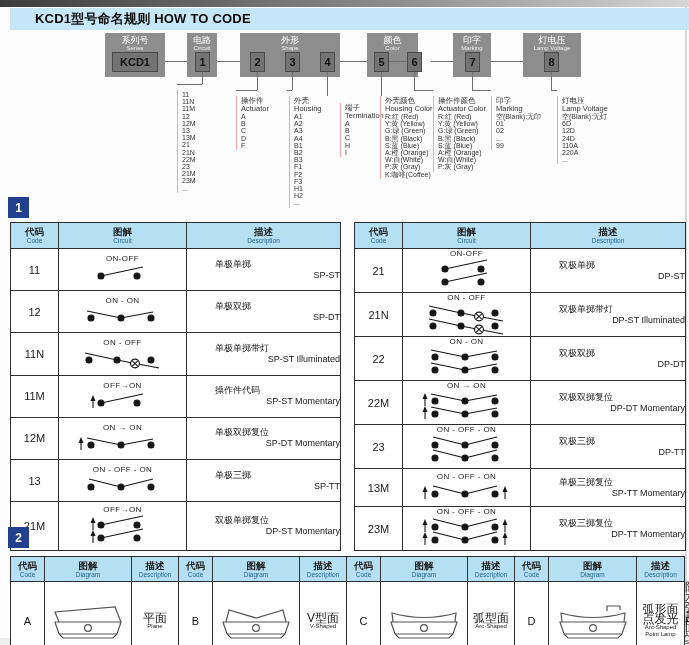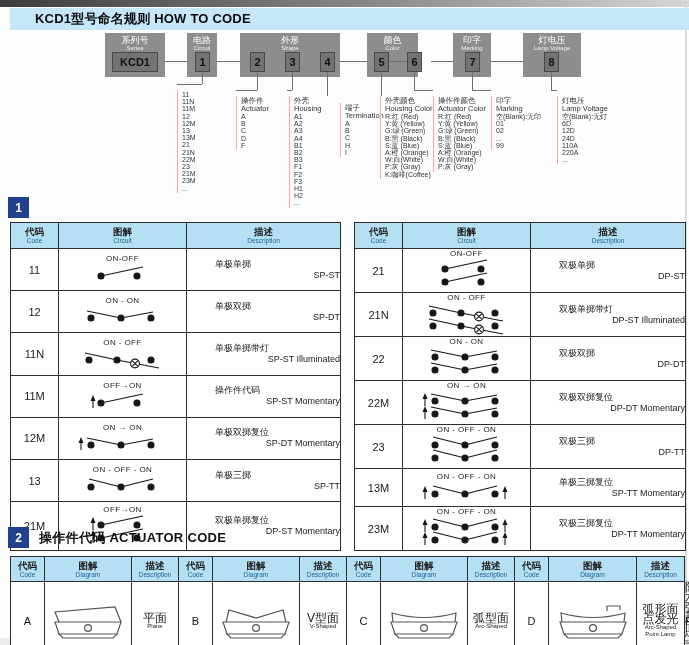--- a/index.html
+++ b/index.html
@@ -570,21 +570,20 @@
       <div class="d-cn">双极三掷复位</div>
       <div class="d-en">DP-TT Momentary</div>
           </td>
         </tr>
       </tbody>
   </table>
 </div>
 
 <div class="sec-head" style="top:527px;">
   <div class="sec-num">2</div>
-  <div class="sec-title">操作件代码 ACTUATOR CODE</div>
 </div>
 
 <table class="atable">
   <colgroup>
     <col style="width:34px">
       <col style="width:87px">
       <col style="width:47px">
     <col style="width:34px">
       <col style="width:87px">
       <col style="width:47px">

